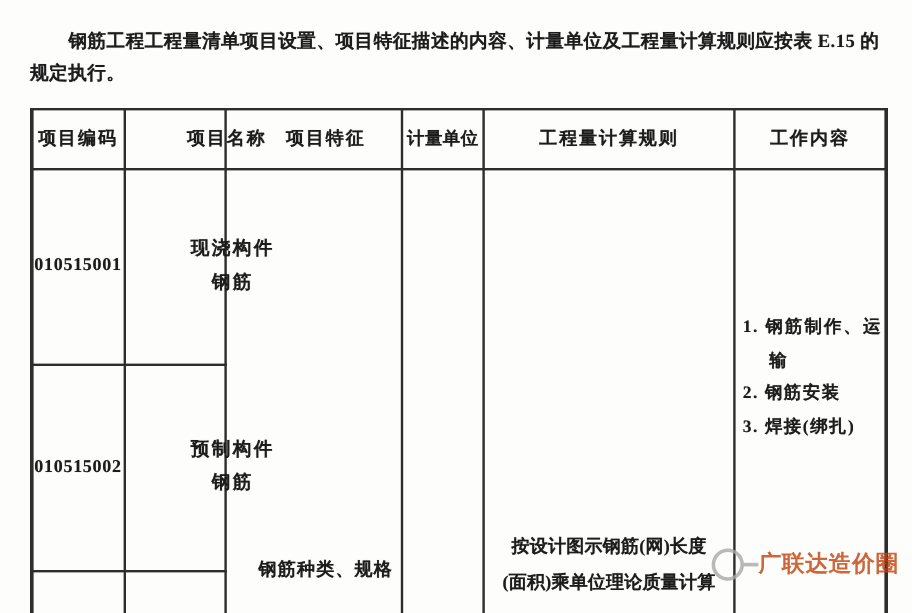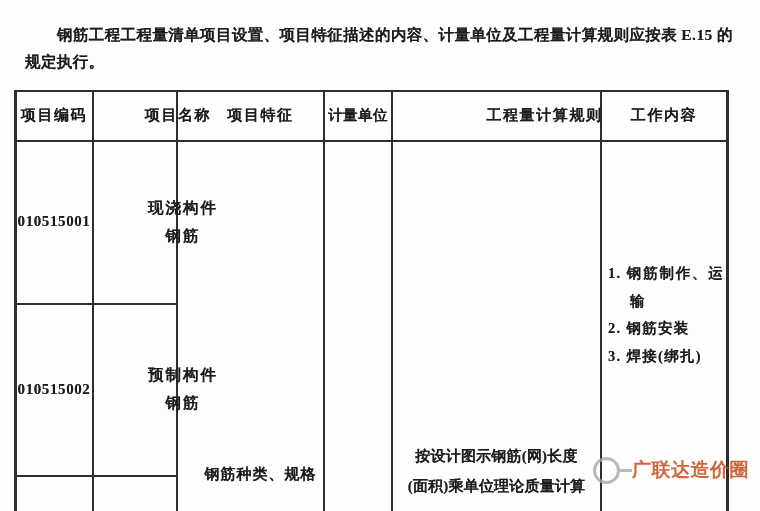--- a/index.html
+++ b/index.html
@@ -10,35 +10,35 @@
     text-shadow:0 0 .6px rgba(25,25,25,.55);
   }
   
   .intro{position:absolute;left:25px;top:5px;width:717px;
     font-size:15.5px;line-height:27px;letter-spacing:.4px;font-weight:600;margin-top:16px;}
   .intro .l1{text-indent:32px;}
   
   .tbl-title{position:absolute;left:0;top:56px;width:760px;margin:0;
     text-align:center;font-size:16px;font-weight:bold;letter-spacing:1.2px;}
   
-  .tbl{position:absolute;left:14px;top:90px;width:715px;height:421px;}
+  .tbl{position:absolute;left:25px;top:90px;width:715px;height:421px;}
   .vline{position:absolute;top:0;bottom:0;width:1.8px;background:#2d2d2d;}
   .vline.thick{width:2.6px;}
   .hline{position:absolute;height:1.7px;background:#2d2d2d;}
   .hl-top{left:0;right:0;top:0;height:2.4px;}
   .hl-head{left:0;right:0;top:50px;}
   .hl-div1{left:0;width:164px;top:213px;height:1.5px;}
   .hl-div2{left:0;width:164px;top:385px;height:1.5px;}
   .cell{position:absolute;display:flex;align-items:center;justify-content:center;
     text-align:center;}
   .c1{left:2px;width:76px;}
   .c2{left:80px;width:82px;margin-left:43px;}
   .c3{left:164px;width:145px;padding-left:10px;}
   .c4{left:311px;width:66px;}
-  .c5{left:379px;width:207px;padding-left:48px;}
+  .c5{left:379px;width:207px;}
   .c6{left:588px;width:124px;}
   .hcell{top:0;height:50px;font-weight:bold;font-size:15px;letter-spacing:1.6px;
     white-space:nowrap;}
   .hcell.c4{letter-spacing:.4px;font-size:14.5px;}
   .r1{top:50px;height:163px;}
   .r2{top:213px;height:172px;}
   .code{font-size:15px;letter-spacing:.6px;font-weight:600;}
   .name{font-size:15.5px;letter-spacing:2px;line-height:28px;padding:0 5px;
     font-weight:600;}
   .feature{top:370px;height:28px;font-size:15px;letter-spacing:1px;font-weight:600;}

